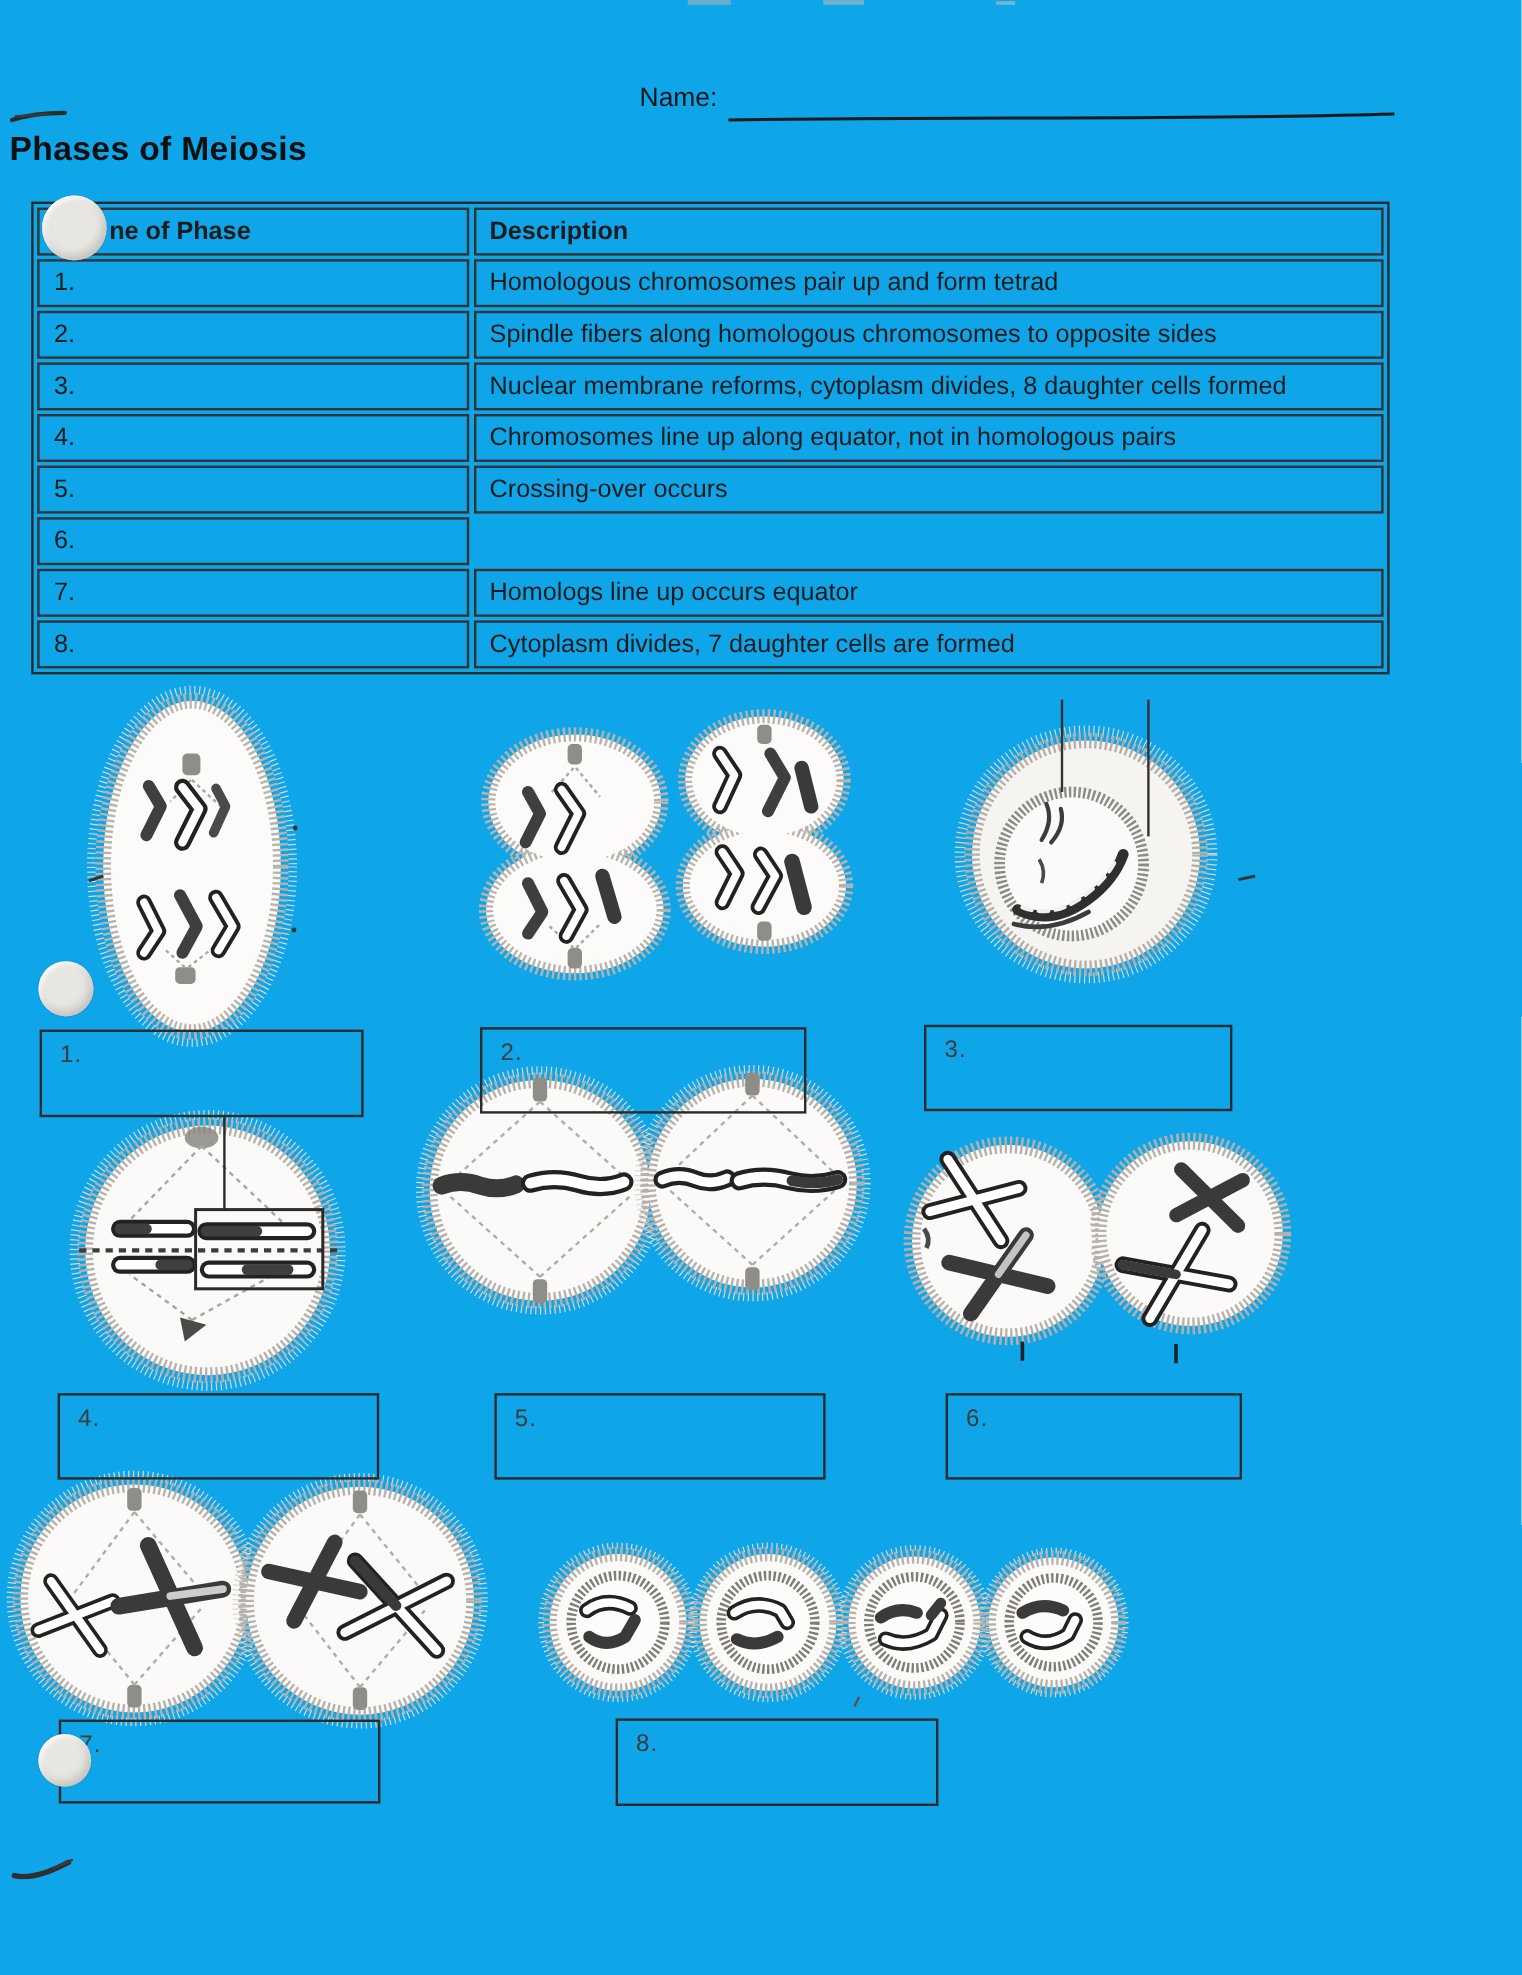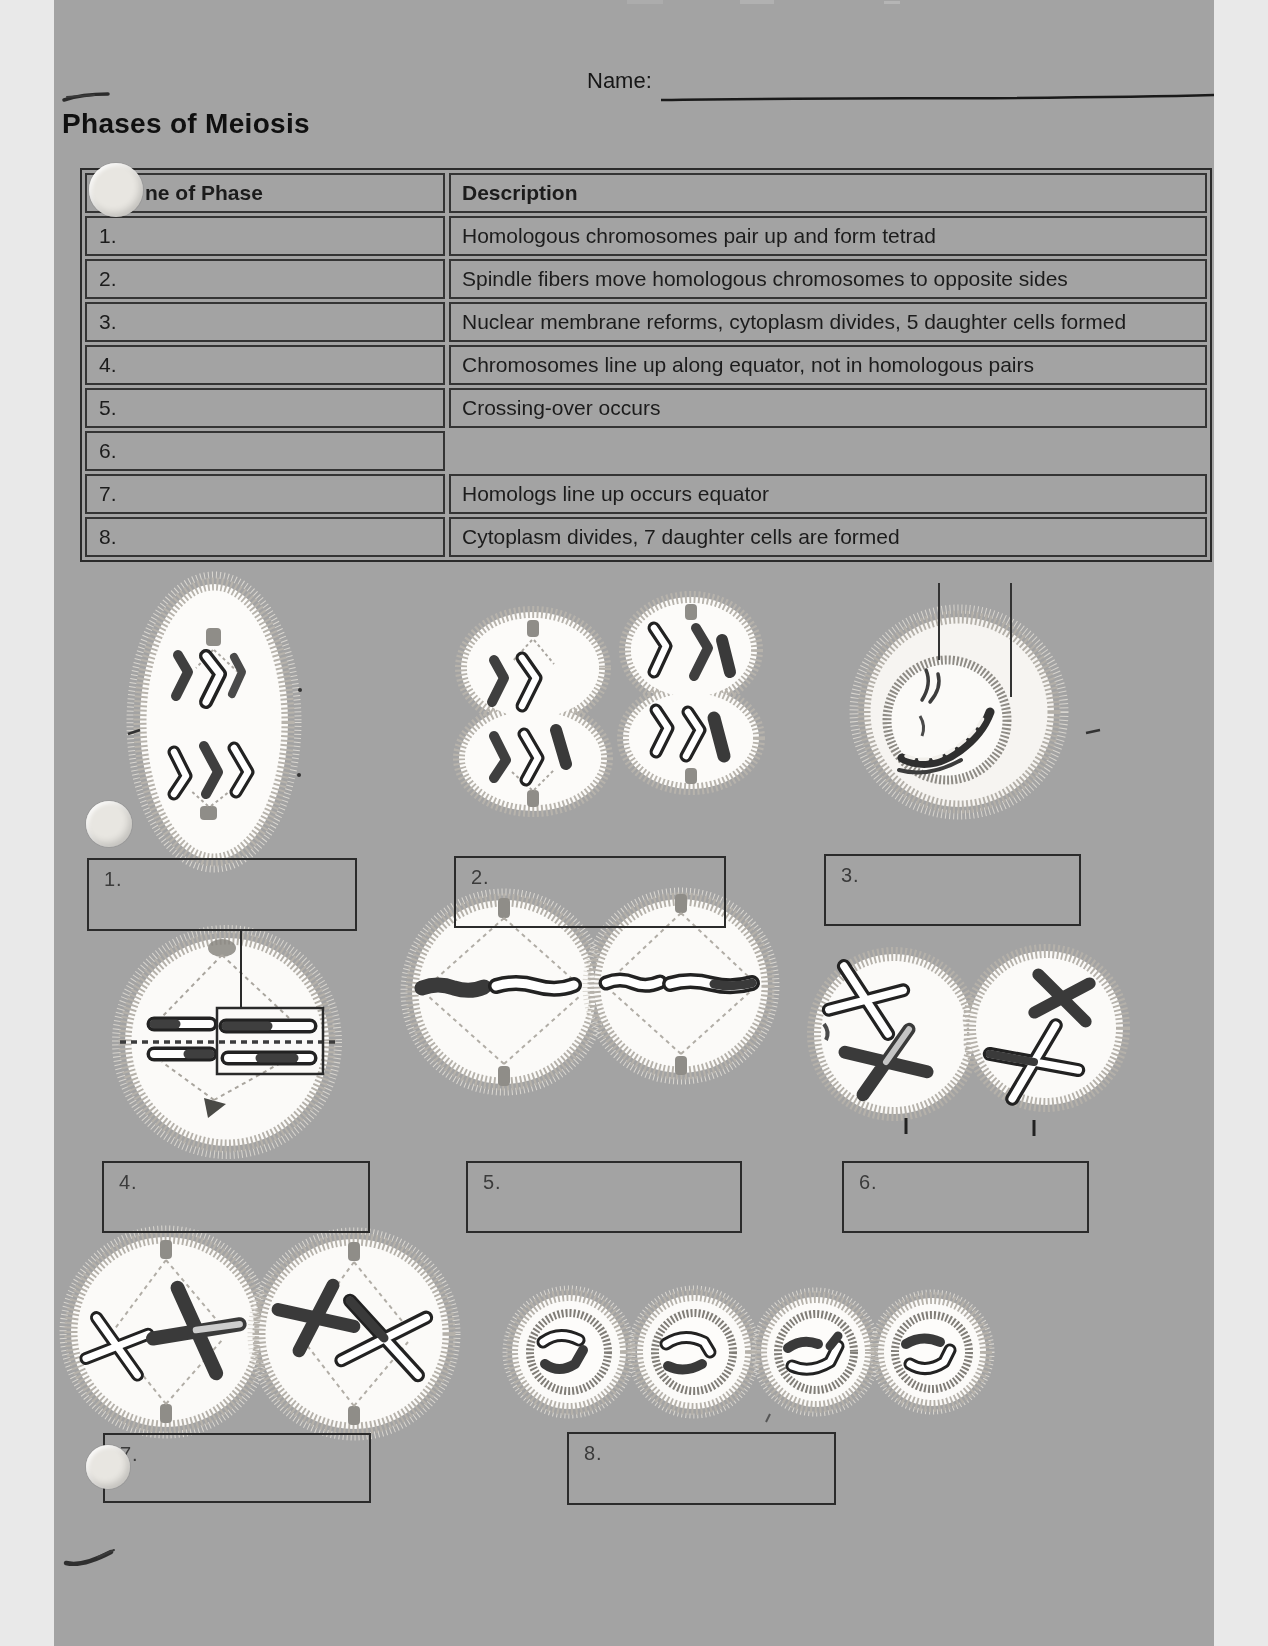--- a/index.html
+++ b/index.html
@@ -1,19 +1,19 @@
 <!DOCTYPE html>
 <html><head>
 <meta charset="utf-8">
 <style>
   html,body{margin:0;padding:0;background:#e9e9e9;}
   .page{
     position:relative;
-    width:1160px;height:1646px;
-    background:#a3a3a3;
+    width:1268px;height:1646px;
+    background:#0ea5e9;
     overflow:hidden;
     font-family:"Liberation Sans", sans-serif;
     color:#1c1c1c;
     margin:0 auto;
   }
   .svg-layer{position:absolute;left:0;top:0;width:1268px;height:1646px;z-index:1;}
   .name-label{
     position:absolute;left:533px;top:68px;
     font-size:22px;color:#161616;z-index:2;
   }
@@ -309,25 +309,25 @@
     <div class="prow">
       <div class="pcell c1 head">ne of Phase</div>
       <div class="pcell c2 head">Description</div>
     </div>
     <div class="prow">
       <div class="pcell c1">1.</div>
       <div class="pcell c2">Homologous chromosomes pair up and form tetrad</div>
     </div>
     <div class="prow">
       <div class="pcell c1">2.</div>
-      <div class="pcell c2">Spindle fibers move homologous chromosomes to opposite sides</div>
+      <div class="pcell c2">Spindle fibers along homologous chromosomes to opposite sides</div>
     </div>
     <div class="prow">
       <div class="pcell c1">3.</div>
-      <div class="pcell c2">Nuclear membrane reforms, cytoplasm divides, 5 daughter cells formed</div>
+      <div class="pcell c2">Nuclear membrane reforms, cytoplasm divides, 8 daughter cells formed</div>
     </div>
     <div class="prow">
       <div class="pcell c1">4.</div>
       <div class="pcell c2">Chromosomes line up along equator, not in homologous pairs</div>
     </div>
     <div class="prow">
       <div class="pcell c1">5.</div>
       <div class="pcell c2">Crossing-over occurs</div>
     </div>
     <div class="prow">

